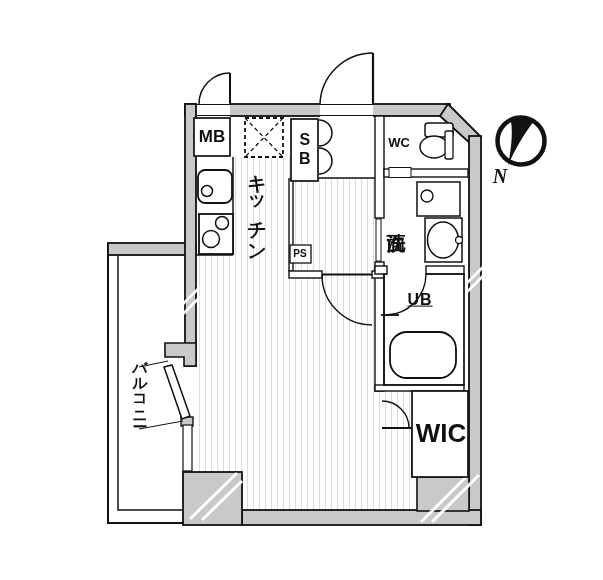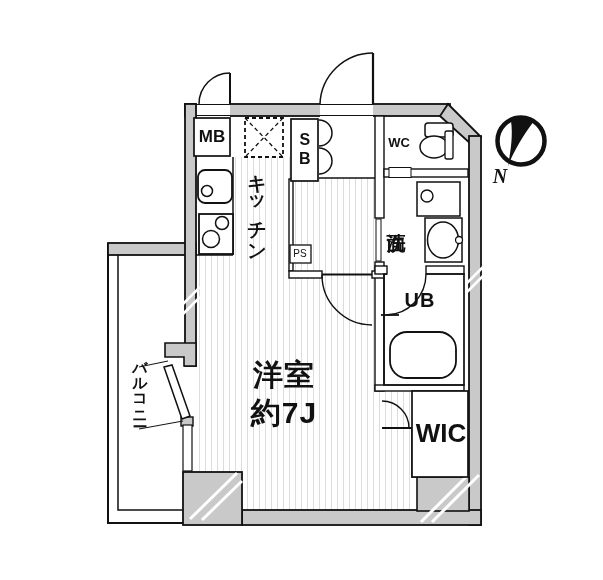--- a/index.html
+++ b/index.html
@@ -8,25 +8,25 @@
   #plan-svg{position:absolute;left:0;top:0;}
   .lbl{position:absolute;transform:translate(-50%,-50%);white-space:pre;color:#111;
        font-weight:bold;line-height:1.05;text-align:center;}
   .vert{writing-mode:vertical-rl;}
   .vert-up{writing-mode:vertical-rl;text-orientation:upright;}
   .lbl-mb{left:212px;top:137px;font-size:17px;}
   .lbl-sb{left:304px;top:150px;font-size:16px;letter-spacing:2px;}
   .lbl-kitchen{left:257px;top:207px;font-size:19px;letter-spacing:1px;}
   .lbl-wc{left:399px;top:143px;font-size:13px;}
   .lbl-wash{left:396px;top:219px;font-size:19px;letter-spacing:2px;}
-  .lbl-ub{left:420px;top:300px;font-size:20px;letter-spacing:1px;}
+  .lbl-ub{left:420px;top:300px;font-size:16px;letter-spacing:1px;text-decoration:underline;}
   .lbl-wic{left:441px;top:434px;font-size:26px;}
   .lbl-bed{left:284px;top:393px;font-size:30px;line-height:1.25;letter-spacing:1px;}
   .lbl-balc{left:140px;top:384px;font-size:15px;font-weight:bold;}
-  .lbl-ps{left:300px;top:254px;font-size:10px;font-weight:normal;}
+  .lbl-ps{left:300px;top:254px;font-size:10px;font-weight:bold;}
   .lbl-n{left:500px;top:176px;font-size:20px;font-style:italic;
          font-family:"Liberation Serif","DejaVu Serif",serif;}
 </style>
 </head>
 <body>
 
 <div id="stage">
 <svg id="plan-svg" width="603" height="580" viewBox="0 0 603 580">
   <defs>
     <pattern id="fl" width="6" height="10" patternUnits="userSpaceOnUse">
@@ -179,18 +179,16 @@
   </g>
 </svg>
 
   <div class="lbl lbl-mb">MB</div>
   <div class="lbl lbl-sb vert-up">SB</div>
   <div class="lbl lbl-kitchen vert">キッチン</div>
   <div class="lbl lbl-wc">WC</div>
   <div class="lbl lbl-wash vert">洗面</div>
   <div class="lbl lbl-ub">UB</div>
   <div class="lbl lbl-wic">WIC</div>
-  <div class="lbl lbl-bed">洋室
-約7J</div>
   <div class="lbl lbl-balc vert">バルコニー</div>
   <div class="lbl lbl-ps">PS</div>
   <div class="lbl lbl-n">N</div>
 </div>
 
 </body></html>

